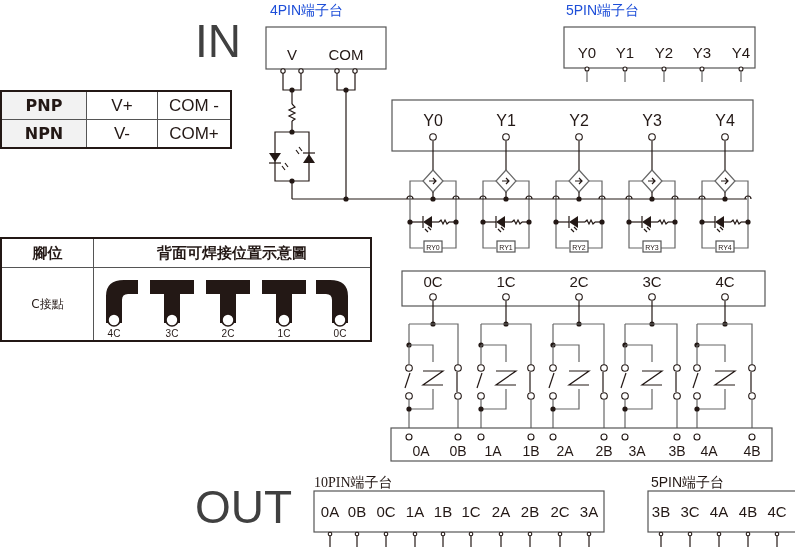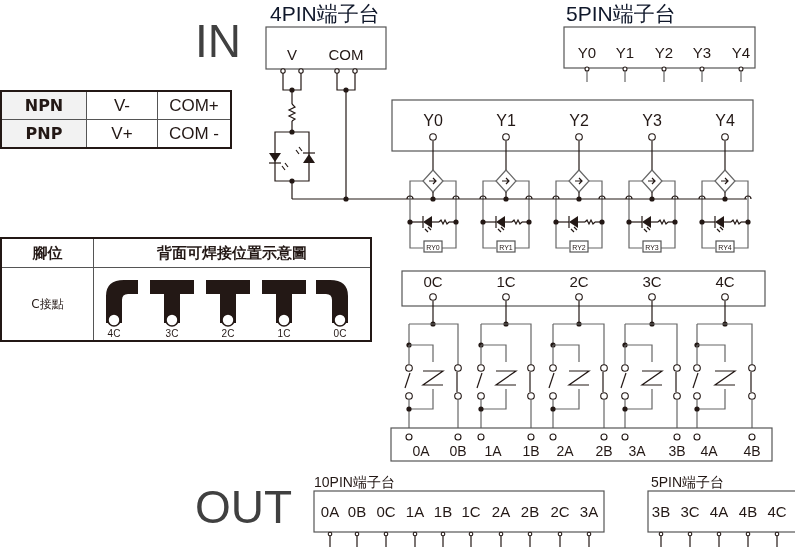--- a/index.html
+++ b/index.html
@@ -1,49 +1,49 @@
 <!DOCTYPE html>
 <html><head>
 <meta charset="utf-8">
 <style>
   html,body{margin:0;padding:0;background:#fff;}
   body{width:795px;height:548px;position:relative;overflow:hidden;font-family:"Liberation Sans",sans-serif;color:#231815;}
   .abs{position:absolute;}
   .big{font-size:46px;line-height:1;font-family:"Liberation Sans",sans-serif;color:#404040;}
-  .ttl{font-size:21px;line-height:1;color:#0f172a;}
+  .ttl{font-size:14px;line-height:1;color:#1d4ed8;}
   table.pol{position:absolute;left:0;top:90px;border-collapse:collapse;width:232px;border:2px solid #231815;}
   table.pol td{border:1px solid #555;height:27px;text-align:center;font-size:17px;padding:0;}
   table.pol td.h{background:#f2f2f2;font-weight:bold;font-family:"DejaVu Sans",sans-serif;font-size:16px;width:84px;}
   table.pin{position:absolute;left:0;top:237px;border-collapse:collapse;width:372px;border:2px solid #231815;}
   table.pin td{border:1px solid #555;text-align:center;padding:0;}
   table.pin th{border:1px solid #555;height:26px;font-size:15px;font-weight:bold;font-family:"DejaVu Sans",sans-serif;}
   svg text{font-family:"Liberation Sans",sans-serif;fill:#231815;}
 </style>
 </head>
 <body>
 
 <div class="abs big" style="left:195px;top:18px;">IN</div>
 <div class="abs big" style="left:195px;top:484px;">OUT</div>
 
 <div class="abs ttl" style="left:270px;top:3px;">4PIN端子台</div>
 <div class="abs ttl" style="left:566px;top:3px;">5PIN端子台</div>
-<div class="abs" style="left:314px;top:474px;font-size:14px;">10PIN端子台</div>
+<div class="abs" style="left:314px;top:474px;font-size:14px;font-family:Liberation Serif, serif;">10PIN端子台</div>
 <div class="abs" style="left:651px;top:474px;font-size:14px;">5PIN端子台</div>
 
 <table class="pol">
   <tbody>
       <tr>
+    <td class="h">PNP</td>
+    <td style="width:70px">V+</td>
+    <td>COM -</td>
+  </tr>
+  <tr>
     <td class="h">NPN</td>
     <td>V-</td>
     <td>COM+</td>
-  </tr>
-  <tr>
-    <td class="h">PNP</td>
-    <td style="width:70px">V+</td>
-    <td>COM -</td>
   </tr>
 </tbody>
   </table>
 
 <table class="pin">
   <tbody>
       <tr>
     <th style="width:100px;">腳位</th>
     <th>背面可焊接位置示意圖</th>
   </tr>

